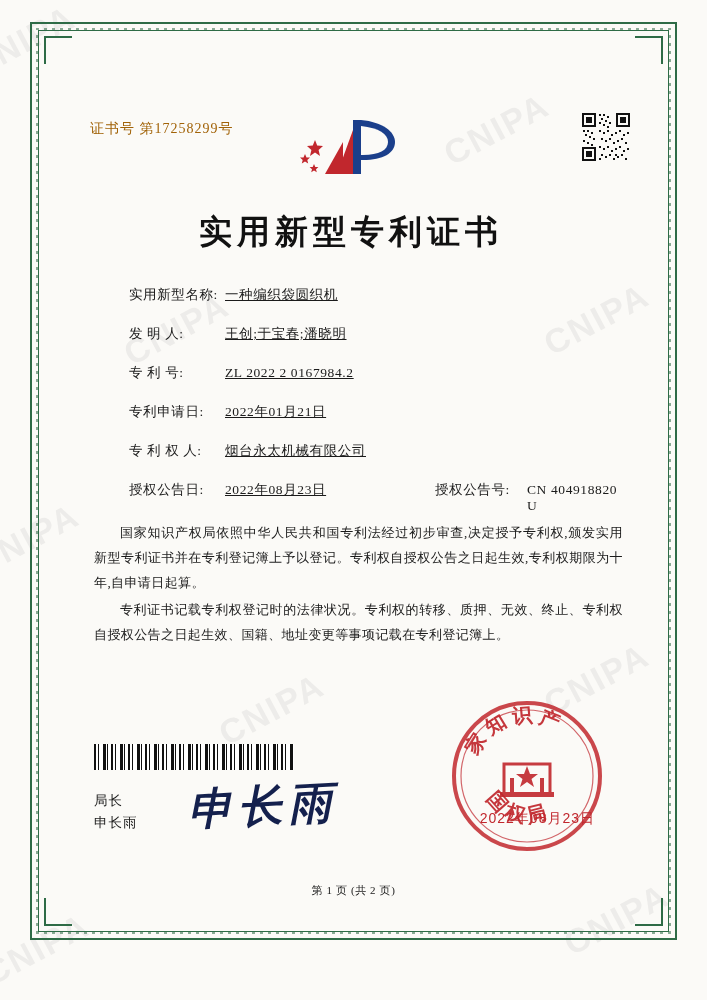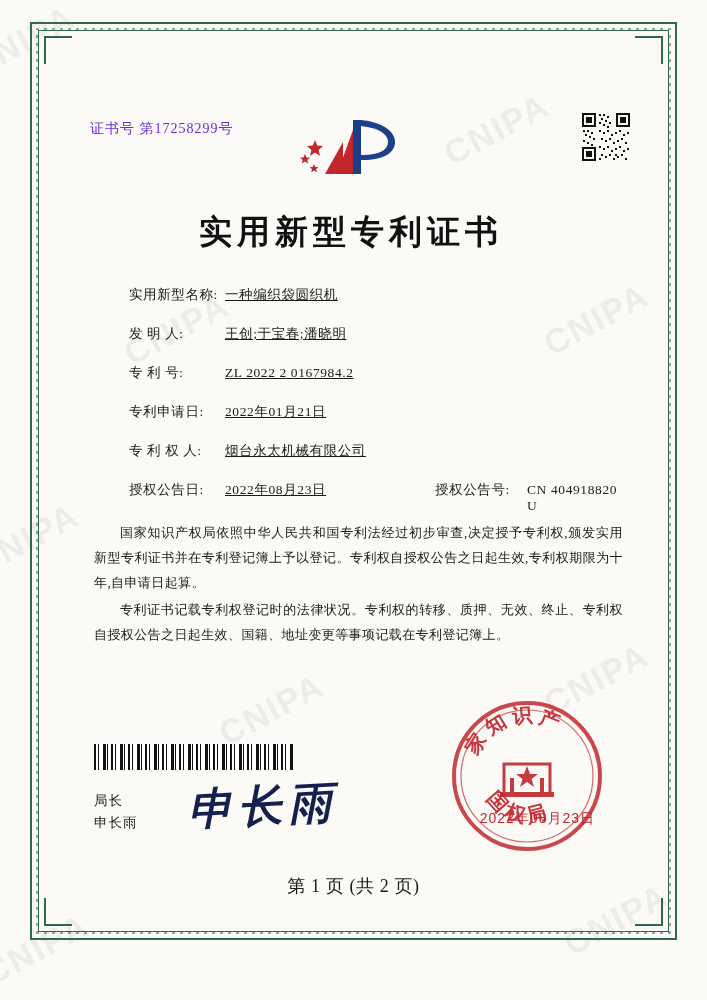--- a/index.html
+++ b/index.html
@@ -82,21 +82,21 @@
   .content {
     position: absolute;
     left: 58px; top: 50px; right: 58px; bottom: 88px;
   }
 
   .cert-no {
     position: absolute;
     left: 32px;
     top: 70px;
     font-size: 14px;
-    color: #6d28d9;
+    color: #a16207;
     letter-spacing: 1px;
   }
 
   
   .qr {
     position: absolute;
     right: 18px;
     top: 62px;
     width: 50px;
     height: 50px;
@@ -226,21 +226,21 @@
     color: #c1272d;
     letter-spacing: 1px;
     font-family: "Liberation Sans", sans-serif;
   }
 
   .page-no {
     position: absolute;
     bottom: 14px;
     left: 0; right: 0;
     text-align: center;
-    font-size: 18px;
+    font-size: 11px;
     color: #1b1b1b;
     letter-spacing: .6px;
   }
 
   .footer-note {
     position: absolute;
     bottom: 26px;
     left: 0; right: 0;
     text-align: center;
     font-size: 12.5px;

